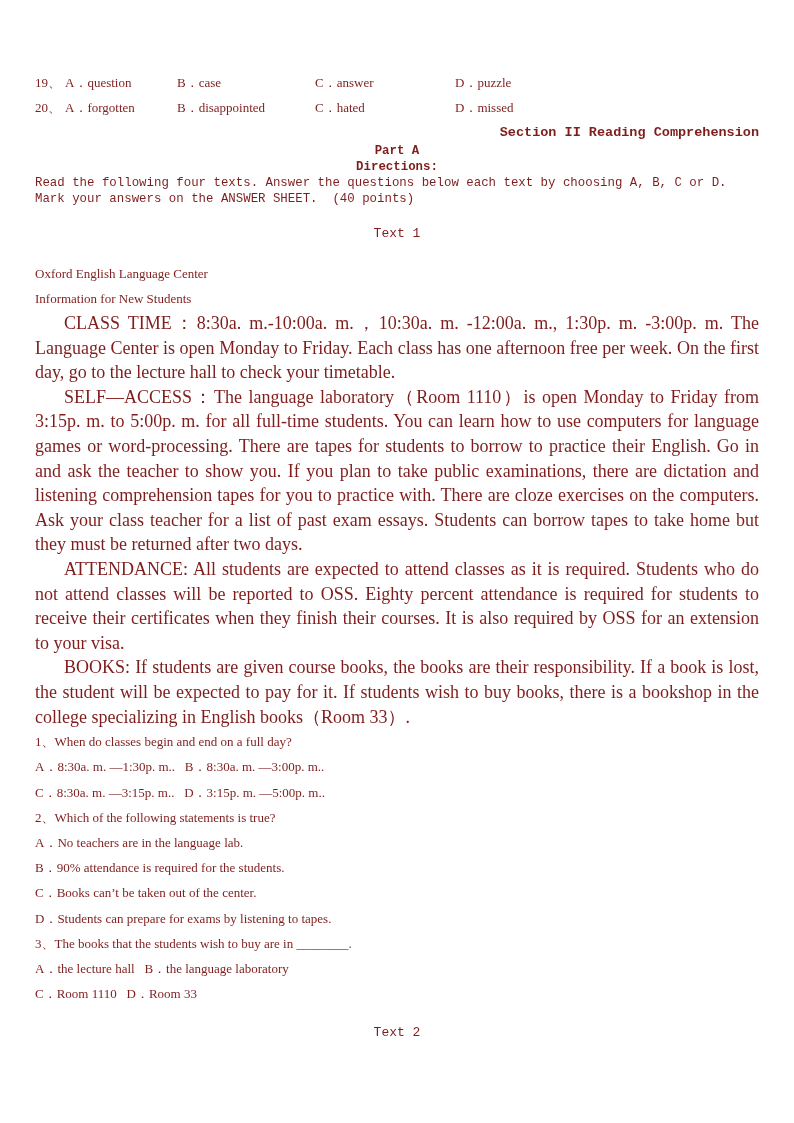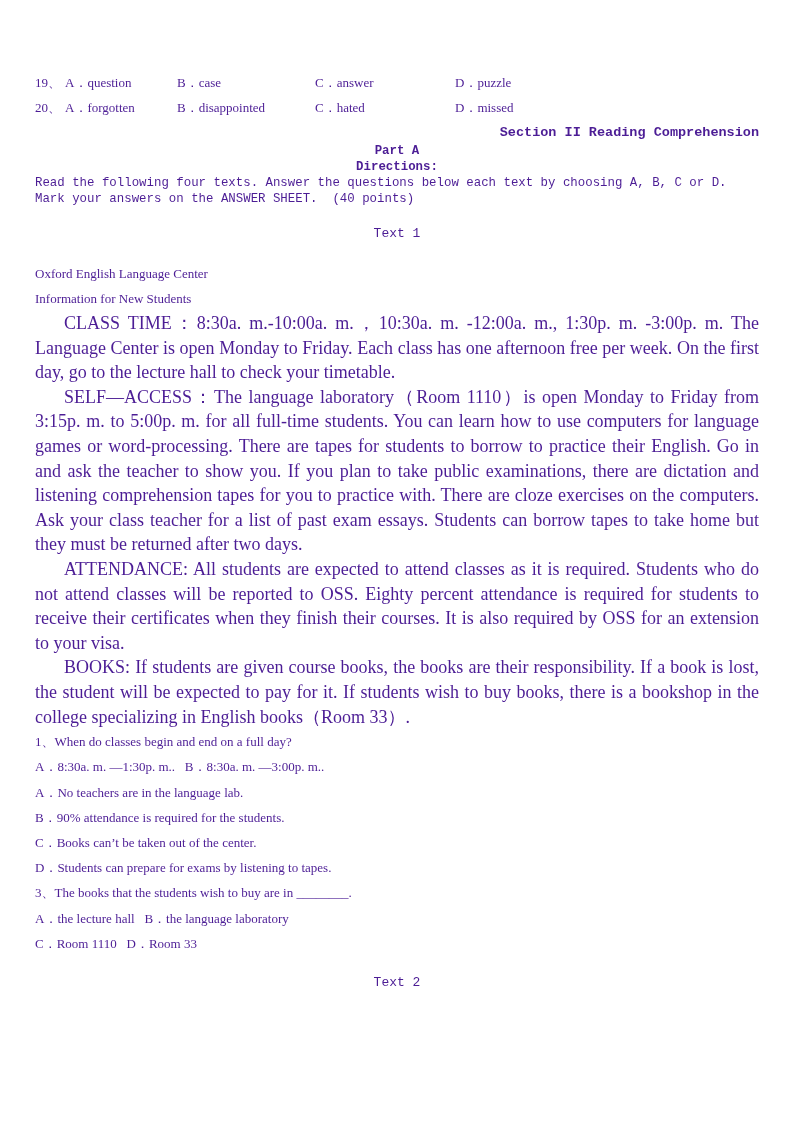--- a/index.html
+++ b/index.html
@@ -5,21 +5,21 @@
   html, body {
     margin: 0;
     padding: 0;
     background: #ffffff;
   }
   .page {
     width: 794px;
     height: 1123px;
     margin: 0 auto;
     background: #ffffff;
-    color: #4c1d95;
+    color: #7f1d1d;
     box-sizing: border-box;
     padding: 70px 35px 0 35px;
     font-family: "Liberation Serif", serif;
     overflow: hidden;
   }
   
   .vocab-row {
     display: flex;
     font-size: 13px;
     line-height: 25px;
@@ -106,20 +106,22 @@
   <div class="passage-heading">Oxford English Language Center</div>
   <div class="passage-heading">Information for New Students</div>
 
   <p class="para">CLASS TIME：8:30a. m.-10:00a. m.，10:30a. m. -12:00a. m., 1:30p. m. -3:00p. m. The Language Center is open Monday to Friday. Each class has one afternoon free per week. On the first day, go to the lecture hall to check your timetable.</p>
   <p class="para">SELF—ACCESS：The language laboratory（Room 1110）is open Monday to Friday from 3:15p. m. to 5:00p. m. for all full-time students. You can learn how to use computers for language games or word-processing. There are tapes for students to borrow to practice their English. Go in and ask the teacher to show you. If you plan to take public examinations, there are dictation and listening comprehension tapes for you to practice with. There are cloze exercises on the computers. Ask your class teacher for a list of past exam essays. Students can borrow tapes to take home but they must be returned after two days.</p>
   <p class="para">ATTENDANCE: All students are expected to attend classes as it is required. Students who do not attend classes will be reported to OSS. Eighty percent attendance is required for students to receive their certificates when they finish their courses. It is also required by OSS for an extension to your visa.</p>
   <p class="para">BOOKS: If students are given course books, the books are their responsibility. If a book is lost, the student will be expected to pay for it. If students wish to buy books, there is a bookshop in the college specializing in English books（Room 33）.</p>
 
   <div class="q-line">1、When do classes begin and end on a full day?</div>
   <div class="q-line">A．8:30a. m. —1:30p. m..   B．8:30a. m. —3:00p. m..</div>
+  <div class="q-line">C．8:30a. m. —3:15p. m..   D．3:15p. m. —5:00p. m..</div>
+  <div class="q-line">2、Which of the following statements is true?</div>
   <div class="q-line">A．No teachers are in the language lab.</div>
   <div class="q-line">B．90% attendance is required for the students.</div>
   <div class="q-line">C．Books can’t be taken out of the center.</div>
   <div class="q-line">D．Students can prepare for exams by listening to tapes.</div>
   <div class="q-line">3、The books that the students wish to buy are in ________.</div>
   <div class="q-line">A．the lecture hall   B．the language laboratory</div>
   <div class="q-line">C．Room 1110   D．Room 33</div>
 
   <div class="text-label">Text 2</div>
 

